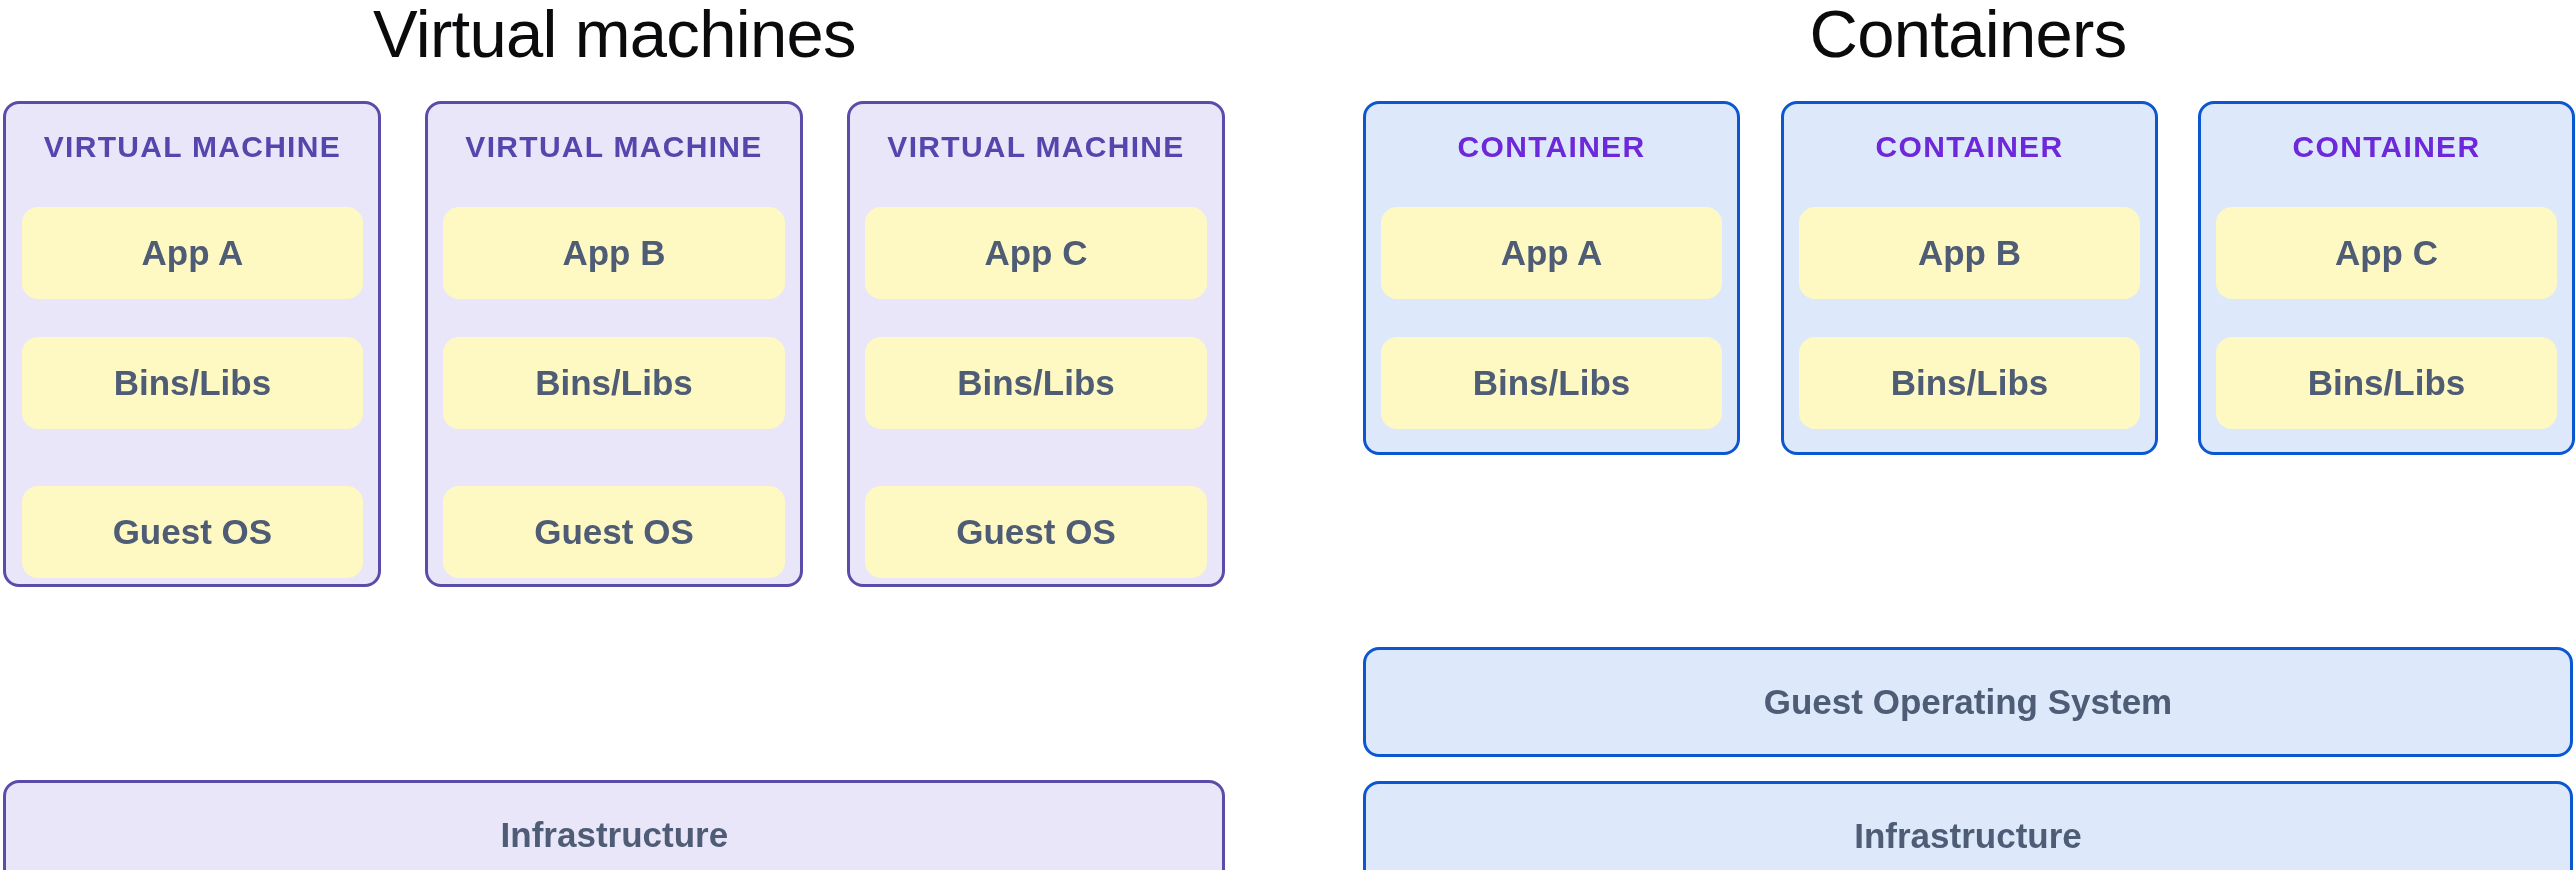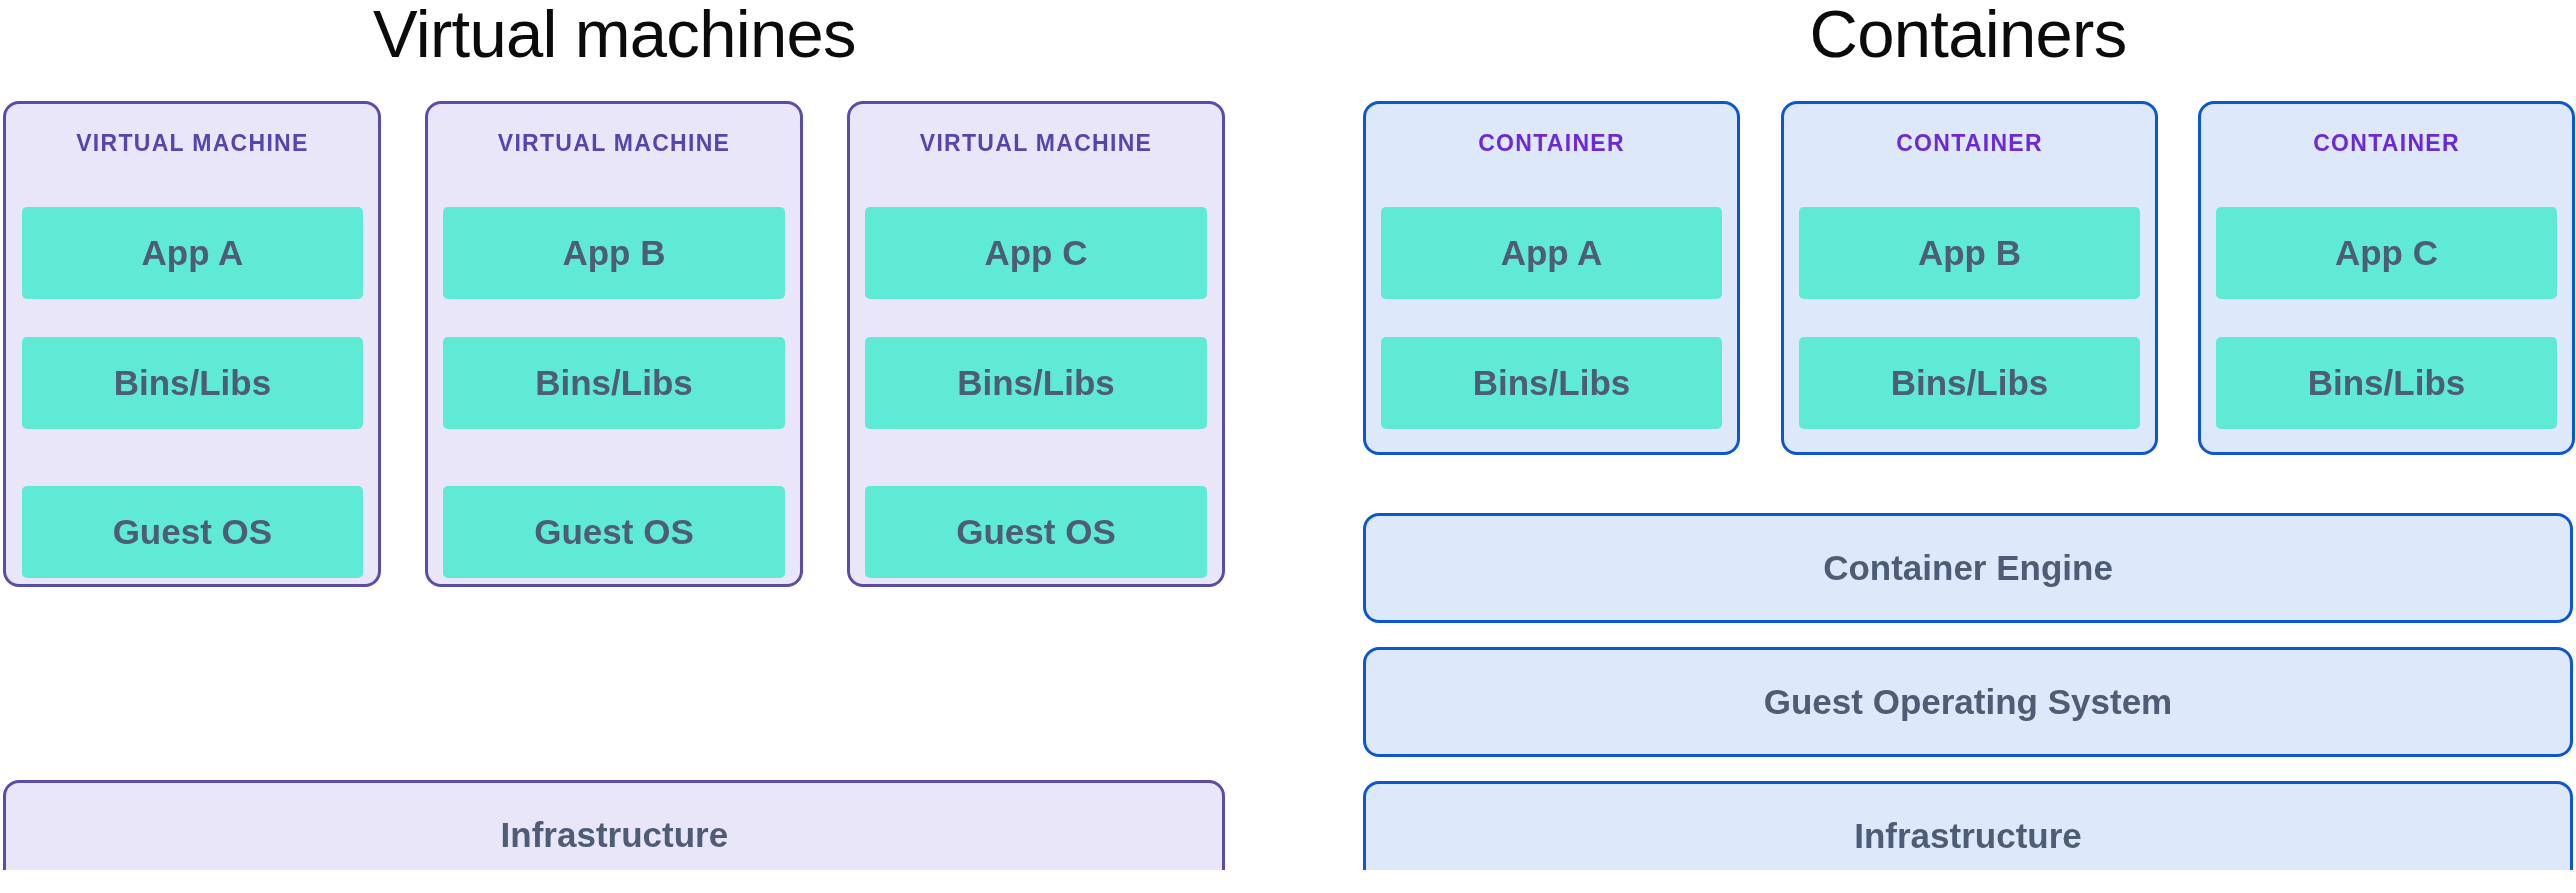--- a/index.html
+++ b/index.html
@@ -50,35 +50,35 @@
     width: 377px;
     height: 354px;
     background: #DDE9FB;
     border-color: #0B57D2;
   }
   .card-header {
     position: absolute;
     left: 0; right: 0;
     top: 28px;
     text-align: center;
-    font-size: 23px;
+    font-size: 30px;
     font-weight: 700;
     letter-spacing: 1.3px;
     line-height: 1;
     white-space: nowrap;
   }
   .card.vm .card-header { color: #5546AD; }
   .card.ct .card-header { color: #6d28d9; }
 
   .layer-box {
     position: absolute;
     left: 15.4px; right: 15.4px;
     height: 92px;
-    background: #5eead4;
-    border-radius: 5px;
+    background: #fef9c3;
+    border-radius: 16px;
     display: flex;
     align-items: center;
     justify-content: center;
     font-size: 35px;
     font-weight: 600;
     color: #4E5C75;
     white-space: nowrap;
   }
   .layer-1 { top: 103px; }
   .layer-2 { top: 233px; }
@@ -154,18 +154,17 @@
     <div class="layer-box layer-1">App B</div>
     <div class="layer-box layer-2">Bins/Libs</div>
   </div>
 
   <div class="card ct" style="left:2198px;">
     <div class="card-header">CONTAINER</div>
     <div class="layer-box layer-1">App C</div>
     <div class="layer-box layer-2">Bins/Libs</div>
   </div>
 
-  <div class="bar ct" style="top:513px;">Container Engine</div>
   <div class="bar ct" style="top:647px;">Guest Operating System</div>
   <div class="bar ct" style="top:781px;">Infrastructure</div>
 
 </div>
 
 
 </body></html>

